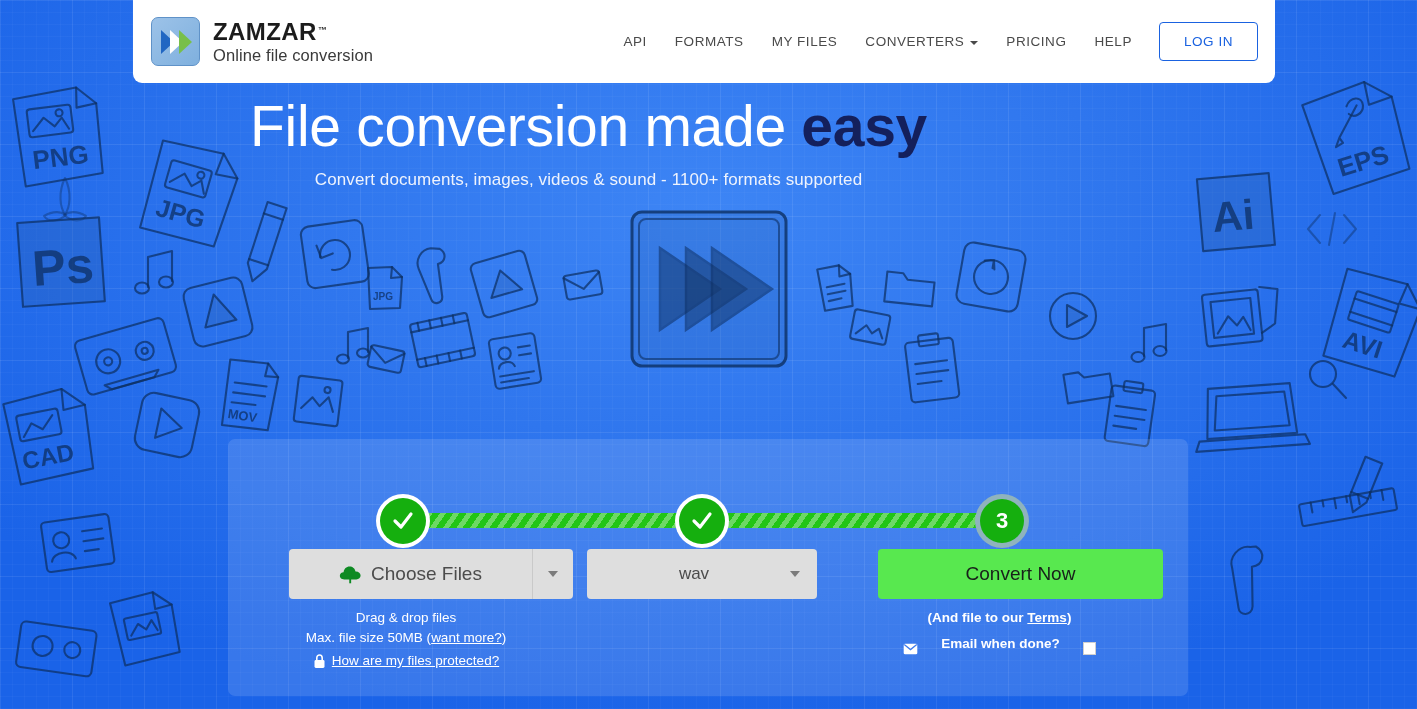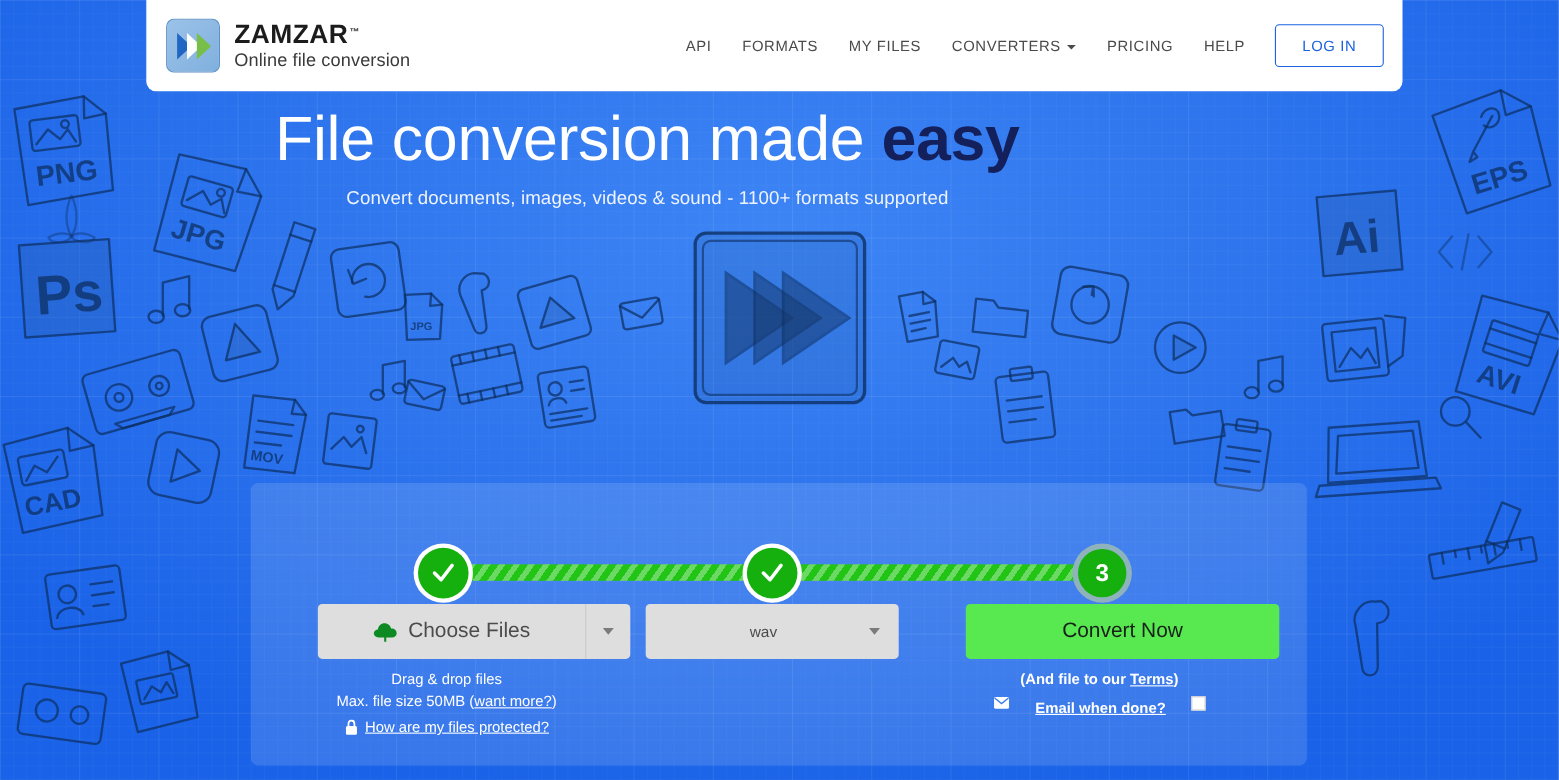--- a/index.html
+++ b/index.html
@@ -274,21 +274,21 @@
     left: 359px; top: 0;
     width: 230px; height: 50px;
     background: #dedede;
     border-radius: 4px;
     display: flex; align-items: center;
     cursor: pointer;
   }
   #format-value {
     flex: 1;
     text-align: center;
-    font-size: 14px;
+    font-size: 17px;
     color: #4c4c4c;
     padding-left: 28px;
   }
   #format-caret-box { width: 44px; display: flex; align-items: center; justify-content: center; }
   #btn-convert {
     position: absolute;
     left: 629px; top: 0;
     width: 285px; height: 50px;
     background: #58e84f;
     border: none;
@@ -323,24 +323,23 @@
   }
   .wlink { color: #ffffff; text-decoration: underline; cursor: pointer; }
   #protected-row {
     display: inline-flex;
     align-items: center;
     gap: 6px;
     margin-top: 3px;
   }
   #email-row {
     display: inline-flex;
-    align-items: flex-start;
+    align-items: flex-end;
     gap: 23px;
     margin-top: 4px;
-    text-decoration: underline;
   }
   #email-checkbox {
     width: 13px; height: 13px;
     background: #fff;
     border: 1px solid #cfcfcf;
     display: inline-block;
     cursor: pointer;
   }
 </style>
 </head>

